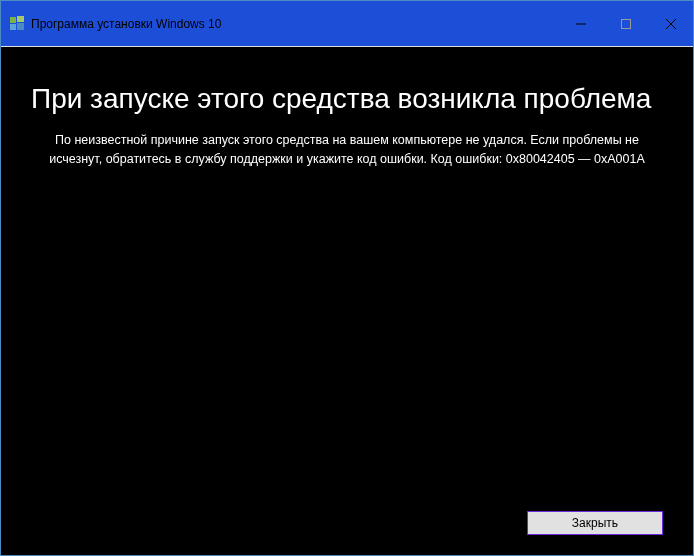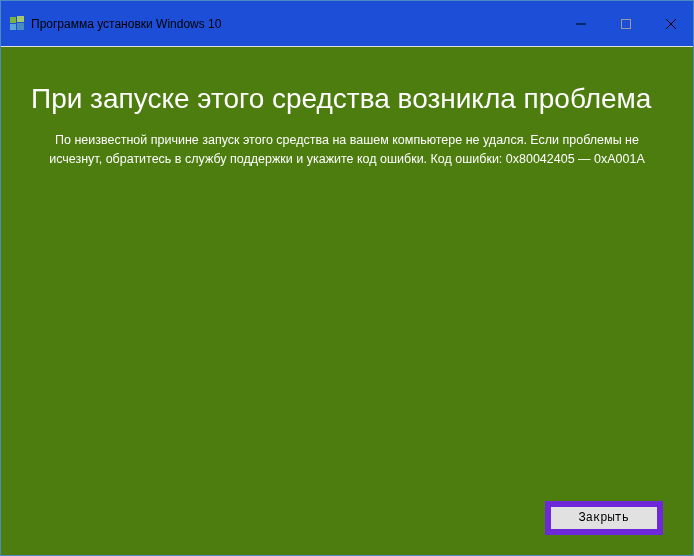--- a/index.html
+++ b/index.html
@@ -51,21 +51,21 @@
       height: 100%;
       display: flex;
       align-items: center;
       justify-content: center;
       font-size: 10px;
       color: #000000;
       cursor: pointer;
     }
     .content {
       flex: 1;
-      background: #4d7c0f;
+      background: #000000;
       padding: 34px 30px 20px 30px;
       display: flex;
       flex-direction: column;
       color: #ffffff;
     }
     .error-heading {
       font-size: 28px;
       font-weight: 300;
       line-height: 1.3;
       margin-bottom: 14px;
@@ -77,24 +77,24 @@
       text-align: center;
     }
     .button-bar {
       margin-top: auto;
       display: flex;
       justify-content: flex-end;
       padding-top: 10px;
     }
     .close-button {
       background: #e1e1e1;
-      border: 6px solid #6d28d9;
-      padding: 4px 28px;
+      border: 1px solid #6d28d9;
+      padding: 4px 44px;
       font-size: 12px;
-      font-family: Liberation Mono, monospace;
+      font-family: Liberation Sans, sans-serif;
       cursor: pointer;
       color: #000000;
     }
   </style>
 </head>
 <body>
 
 <div class="window">
   <div class="titlebar">
     <span class="titlebar-icon">

